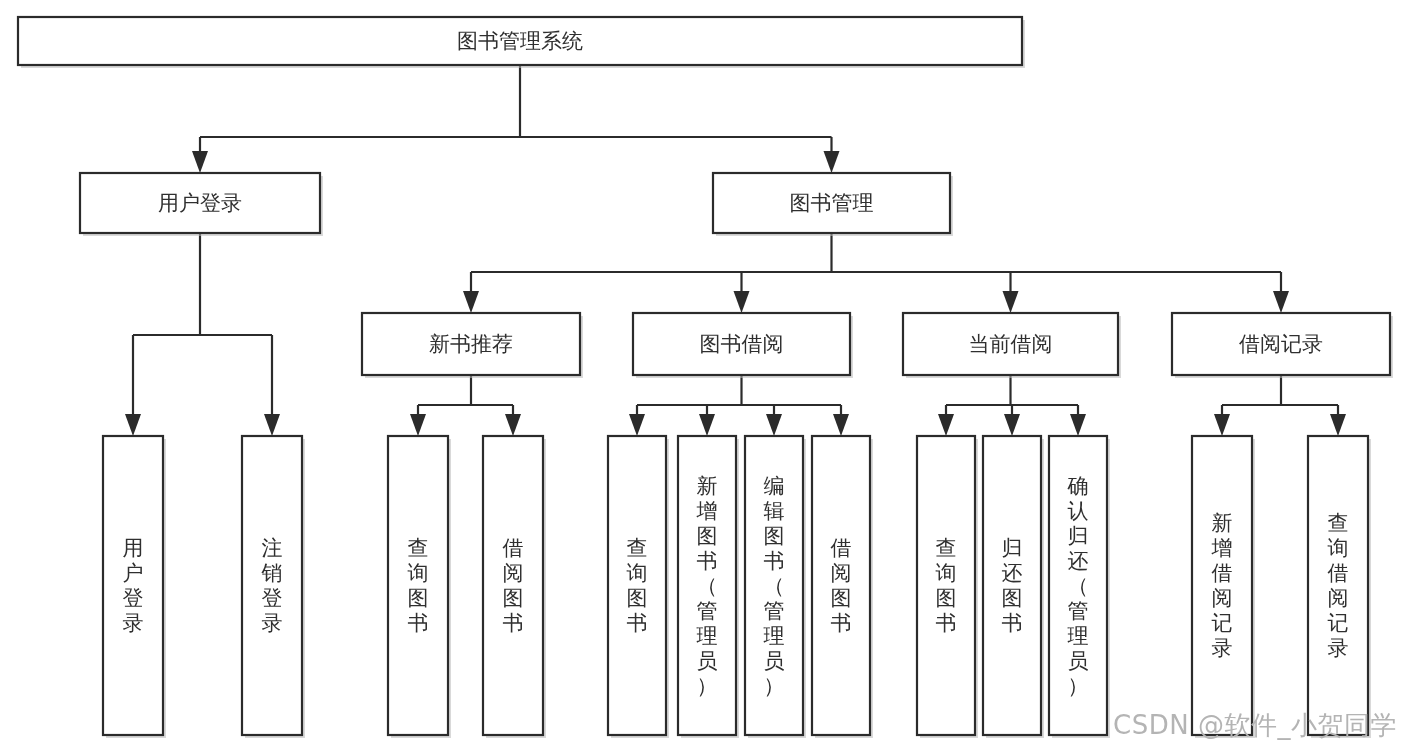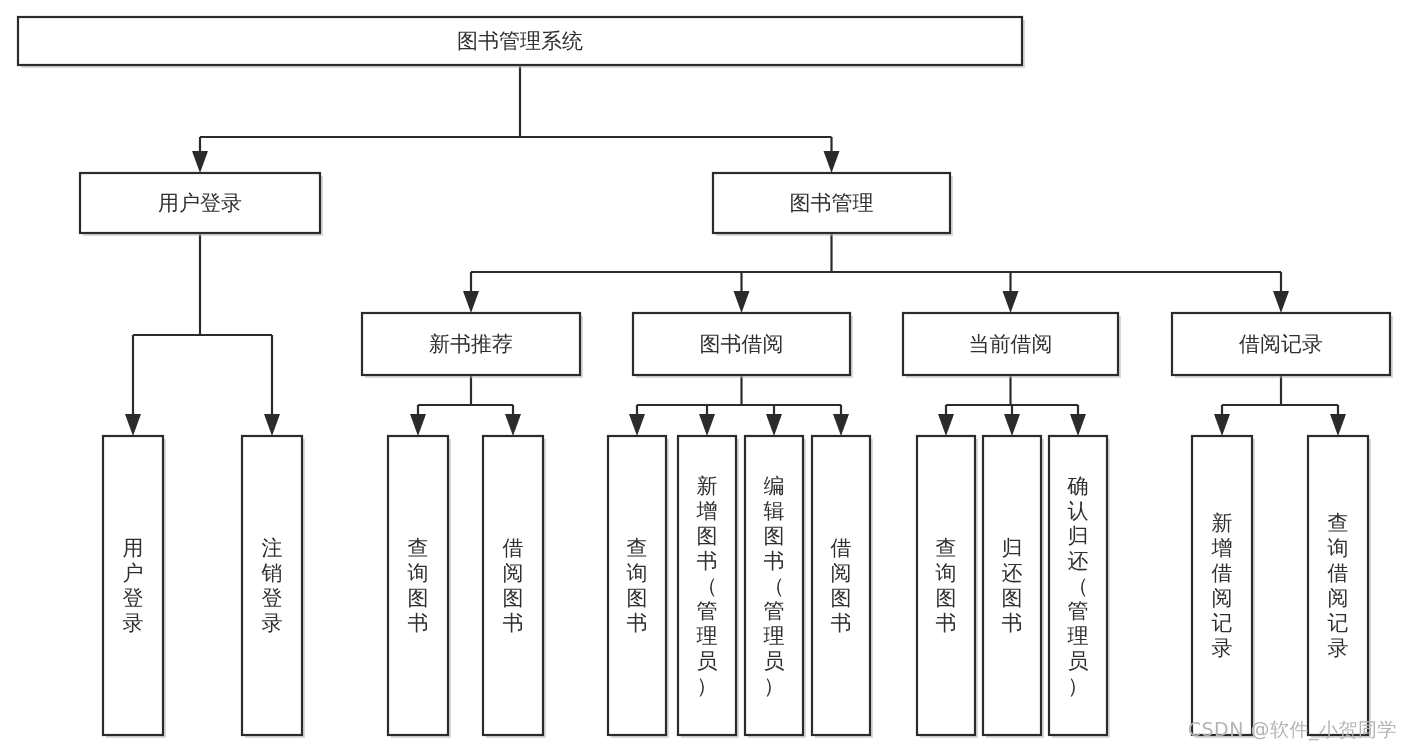--- a/index.html
+++ b/index.html
@@ -17,21 +17,21 @@
     fill:#2f2f2f;font-family:"DejaVu Sans","Liberation Sans",sans-serif;
     font-size:21px;text-anchor:middle;dominant-baseline:middle;
   }
   .node-label-v{
     fill:#2f2f2f;font-family:"DejaVu Sans","Liberation Sans",sans-serif;
     font-size:21px;text-anchor:middle;
   }
   .watermark{
     position:absolute;right:8px;bottom:4px;
     font-family:"DejaVu Sans","Liberation Sans",sans-serif;
-    font-size:19px;color:#b4b4b4;letter-spacing:.5px;white-space:nowrap;
+    font-size:26px;color:#b4b4b4;letter-spacing:.5px;white-space:nowrap;
     pointer-events:none;user-select:none;margin-top:37px;
   }
 </style>
 </head>
 <body>
 
 <div id="stage">
   <svg id="diagram" viewBox="0 0 1405 747" xmlns="http://www.w3.org/2000/svg">
     <g id="edges-layer">
         <g>

